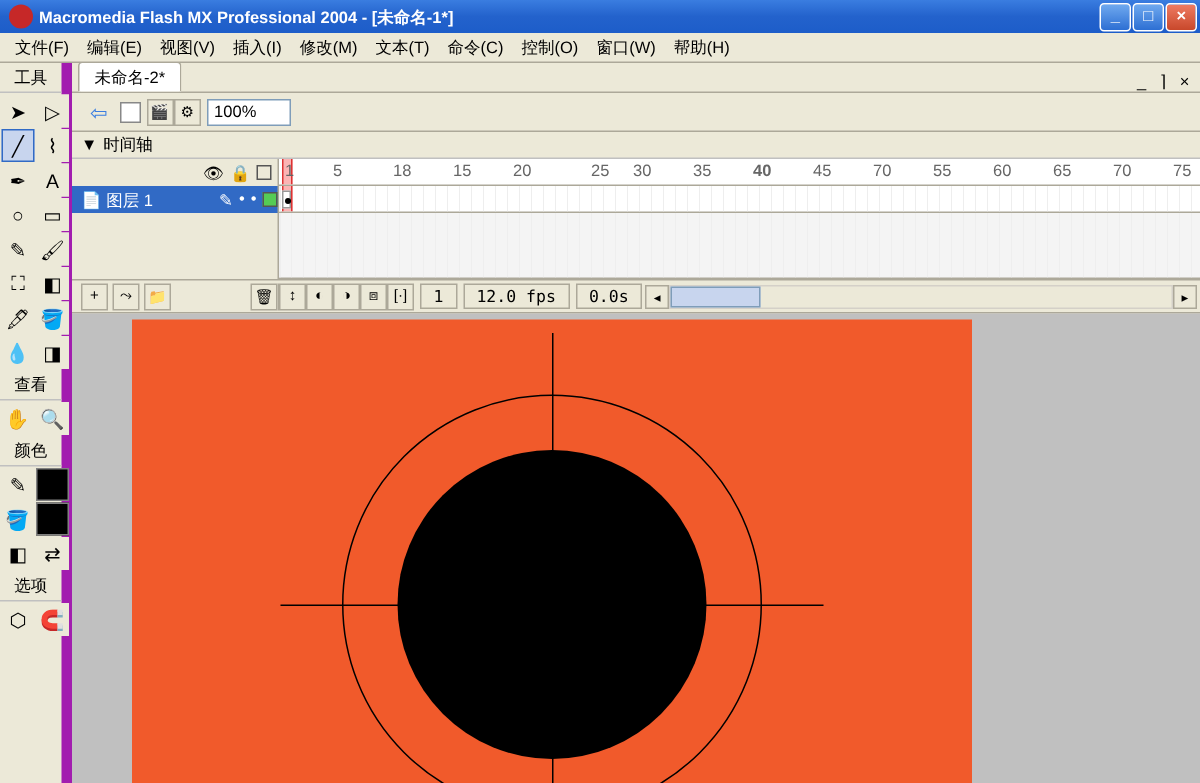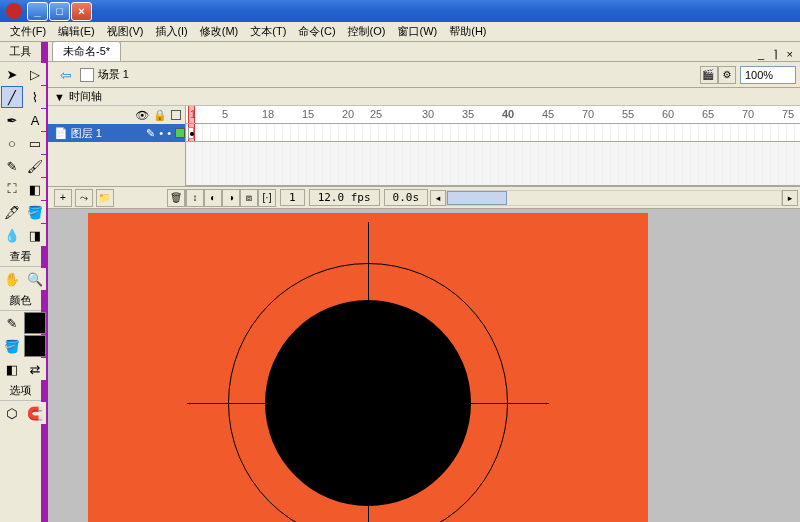--- a/index.html
+++ b/index.html
@@ -72,20 +72,21 @@
 .crosshair-v { position: absolute; top: -42px; bottom: -42px; left: 50%; border-left: 1px solid #000; }
 
 .ibtn { width: 18px; height: 18px; border: 1px solid #aca899; background: #ece9d8; display: inline-flex; align-items: center; justify-content: center; font-size: 10px; }
 .sqbox { width: 10px; height: 10px; border: 1px solid #555; display: inline-block; }
 </style>
 </head>
 <body>
 
 <div class="titlebar">
   <div class="icon"></div>
+  <div class="title">Macromedia Flash MX Professional 2004 - [未命名-1*]</div>
   <div class="winbtn min">_</div>
   <div class="winbtn max">□</div>
   <div class="winbtn close">×</div>
 </div>
 
 <div class="menubar">
   <span>文件(F)</span>
   <span>编辑(E)</span>
   <span>视图(V)</span>
   <span>插入(I)</span>
@@ -134,28 +135,27 @@
     </div>
     <div class="hdr">选项</div>
     <div class="toolgrid">
       <div class="tbtn">⬡</div>
       <div class="tbtn">🧲</div>
     </div>
   </div>
 
   <div class="workarea">
     <div class="doctab-row">
-      <div class="doctab">未命名-5*</div>
+      <div class="doctab">未命名-2*</div>
       <div class="docctrls">_ ⌉ ×</div>
     </div>
 
     <div class="scenebar">
       <span class="back">⇦</span>
       <span class="scene-icon"></span>
-      <span class="title">场景 1</span>
       <span class="ibtn">🎬</span>
       <span class="ibtn">⚙</span>
       <input class="zoom" value="100%" style="">
     </div>
 
     <div class="tlpanel">
       <div class="tlhdr">
         <span class="tri">▼</span>
         <span>时间轴</span>
       </div>
@@ -165,21 +165,21 @@
           <span>🔒</span>
           <span class="sqbox"></span>
         </div>
         <div class="ruler">
           <div class="playhead"></div>
         <div class="num" style="left: 4px;">1</div>
             <div class="num" style="left: 36px;">5</div>
             <div class="num" style="left: 76px;">18</div>
             <div class="num" style="left: 116px;">15</div>
             <div class="num" style="left: 156px;">20</div>
-            <div class="num" style="left: 184px;">25</div>
+            <div class="num" style="left: 208px;">25</div>
             <div class="num" style="left: 236px;">30</div>
             <div class="num" style="left: 276px;">35</div>
             <div class="num" style="left: 316px; font-weight: bold;">40</div>
             <div class="num" style="left: 356px; text-align: right;">45</div>
             <div class="num" style="left: 396px;">70</div>
             <div class="num" style="left: 436px;">55</div>
             <div class="num" style="left: 476px;">60</div>
             <div class="num" style="left: 516px;">65</div>
             <div class="num" style="left: 556px;">70</div>
             <div class="num" style="left: 596px;">75</div>

